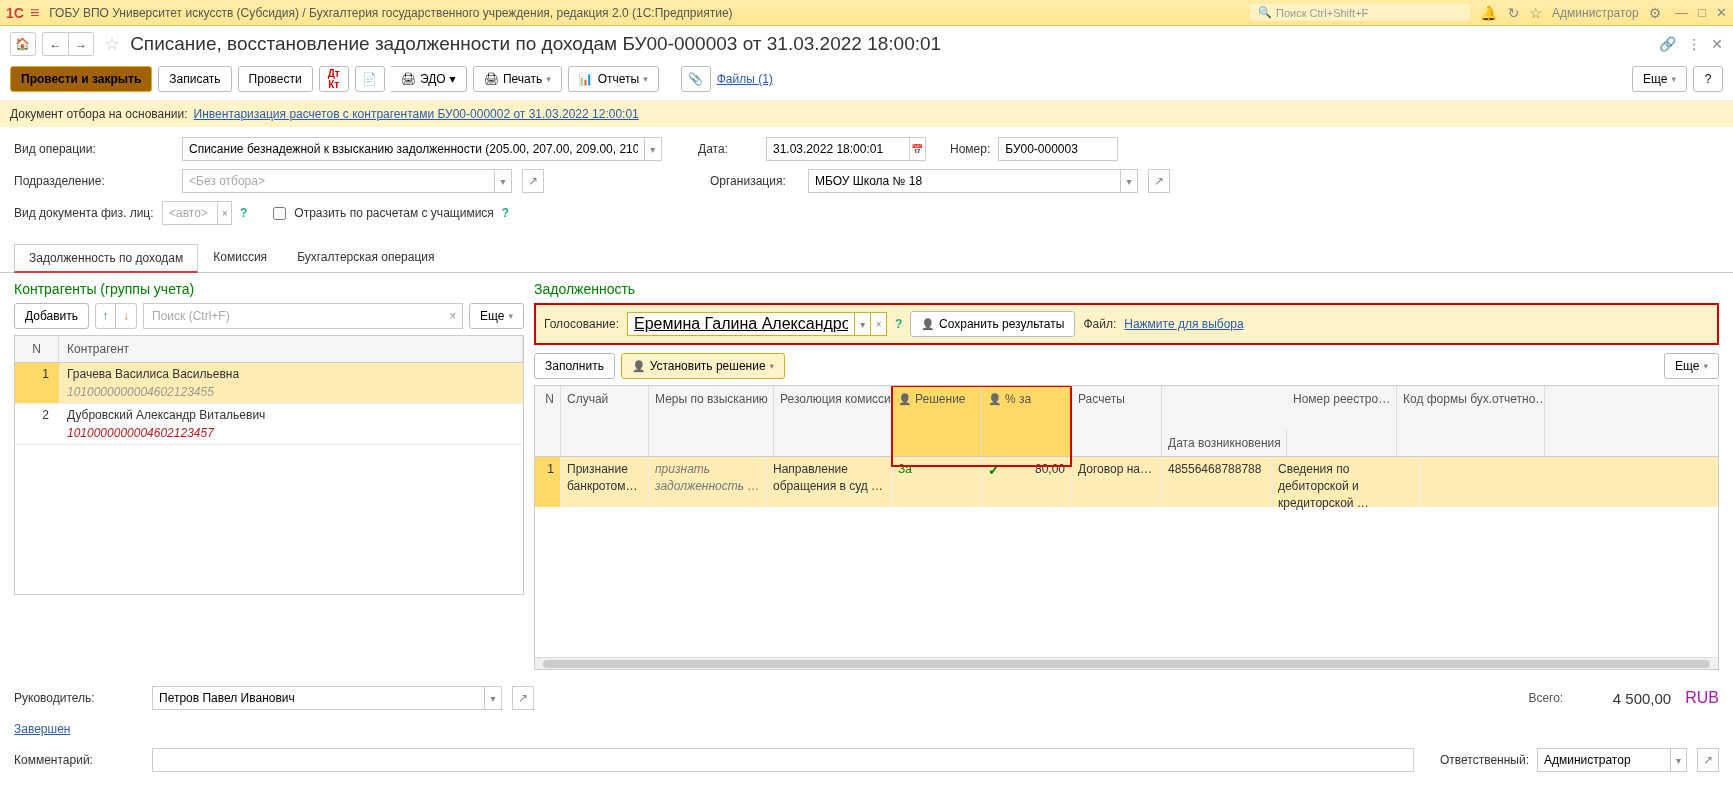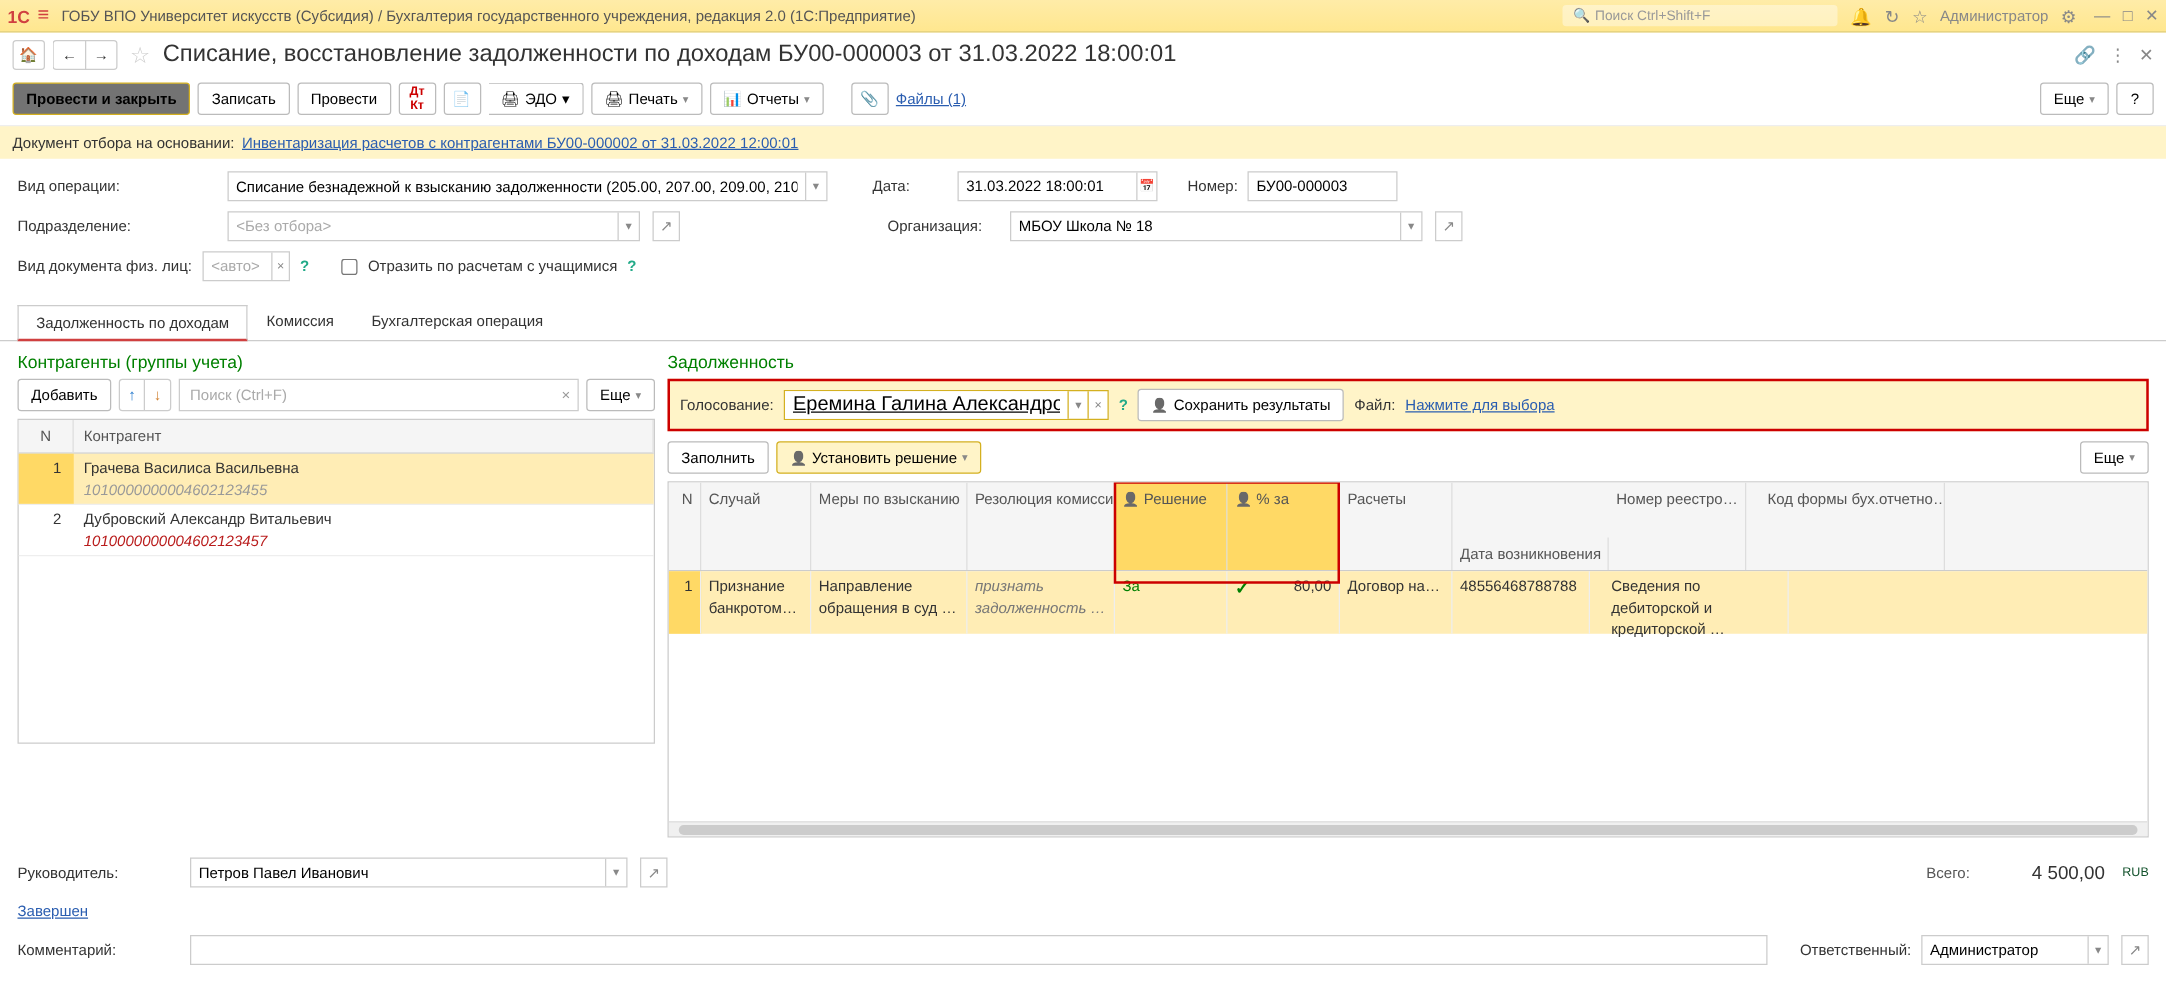--- a/index.html
+++ b/index.html
@@ -18,21 +18,21 @@
 .home-btn, .nav-btn { border: 1px solid #ccc; background: #fff; width: 26px; height: 24px; display: flex; align-items: center; justify-content: center; cursor: pointer; border-radius: 3px; }
 .nav-btn-group { display: flex; }
 .nav-btn-group .nav-btn:first-child { border-radius: 3px 0 0 3px; border-right: none; }
 .nav-btn-group .nav-btn:last-child { border-radius: 0 3px 3px 0; }
 .star-icon { color: #ccc; font-size: 18px; margin: 0 4px; }
 .doc-title { font-size: 19px; font-weight: normal; color: #333; }
 .doc-icons-right { margin-left: auto; display: flex; gap: 10px; color: #888; }
 .doc-icons-right span { cursor: pointer; font-size: 14px; }
 .toolbar { display: flex; align-items: center; padding: 4px 10px 8px 10px; gap: 6px; flex-wrap: wrap; }
 .btn { border: 1px solid #bbb; background: #fff; padding: 4px 10px; cursor: pointer; border-radius: 3px; font-size: 12px; display: inline-flex; align-items: center; gap: 4px; height: 26px; }
-.btn-primary { background: #737373; border-color: #d4b020; font-weight: bold; }
+.btn-primary { background: #a16207; border-color: #d4b020; font-weight: bold; }
 .btn-icon { width: 30px; padding: 0; justify-content: center; }
 .dropdown-arrow::after { content: " ▾"; font-size: 9px; color: #888; }
 .link { color: #2a5db0; text-decoration: underline; cursor: pointer; }
 .btn-group-edo { display: flex; }
 .btn-group-edo .btn { border-radius: 0; }
 .btn-group-edo .btn:first-child { border-radius: 3px 0 0 3px; }
 .btn-group-edo .btn:last-child { border-radius: 0 3px 3px 0; border-left: none; }
 .yellow-strip { background: #fff4c8; padding: 6px 10px; display: flex; align-items: center; gap: 6px; border-top: 1px solid #eee; }
 .form-area { padding: 10px 14px; }
 .form-row { display: flex; align-items: center; margin-bottom: 8px; gap: 8px; }
@@ -82,27 +82,27 @@
 .rtd { padding: 4px 6px; border-right: 1px solid #eee; line-height: 1.4; }
 .col-n2 { width: 26px; text-align: right; }
 .col-case { width: 88px; }
 .col-meas { width: 125px; }
 .col-res { width: 118px; font-style: italic; color: #777; }
 .col-dec { width: 90px; }
 .col-pct { width: 90px; }
 .col-calc { width: 90px; }
 .col-date { width: 125px; margin-top: 44px; }
 .col-reg { width: 110px; }
-.col-code { width: 148px; margin-left: 11px; }
+.col-code { width: 148px; }
 .green-text { color: #008000; }
 .checkmark { color: #008000; font-weight: bold; font-size: 14px; }
 .bottom-area { display: flex; align-items: center; padding: 8px 14px; gap: 8px; }
 .total-label { margin-left: auto; color: #555; }
 .total-val { font-size: 15px; width: 100px; text-align: right; }
-.total-cur { font-size: 10px; color: #14532d; margin-left: 6px; }
+.total-cur { font-size: 16px; color: #a21caf; margin-left: 6px; }
 .person-icon::before { content: "👤"; font-size: 11px; filter: grayscale(100%); }
 .scroll-placeholder { height: 12px; background: #f0f0f0; border-top: 1px solid #ddd; position: relative; }
 .scroll-thumb { position: absolute; left: 8px; right: 8px; top: 2px; height: 8px; background: #ccc; border-radius: 4px; }
 .red-overlay { position: absolute; border: 2px solid #c00; pointer-events: none; }
 input::placeholder { color: #aaa; font-style: normal; }
 </style>
 </head>
 <body>
 
 <div class="titlebar">
@@ -303,22 +303,22 @@
           <div class="rth hl col-dec"><span class="person-icon"></span> <span>Решение</span></div>
           <div class="rth hl col-pct"><span class="person-icon"></span> <span>% за</span></div>
           <div class="rth col-calc">Расчеты</div>
           <div class="rth col-date">Дата возникновения</div>
           <div class="rth col-reg">Номер реестро…</div>
           <div class="rth col-code">Код формы бух.отчетно…</div>
         </div>
         <div class="rtr" style="height:50px;">
           <div class="rtd col-n2" style="background:#ffd965;">1</div>
           <div class="rtd col-case">Признание банкротом…</div>
+          <div class="rtd col-res">признать задолженность …</div>
           <div class="rtd col-meas">Направление обращения в суд …</div>
-          <div class="rtd col-res">признать задолженность …</div>
           <div class="rtd col-dec green-text">За</div>
           <div class="rtd col-pct" style="display:flex;justify-content:space-between;">
               <span class="checkmark">✓</span>
               <span>80,00</span>
             </div>
           <div class="rtd col-calc">Договор на…</div>
           <div class="rtd col-reg">48556468788788</div>
           <div class="rtd col-code">Сведения по дебиторской и кредиторской …</div>
         </div>
         <div style="height:150px;"></div>

